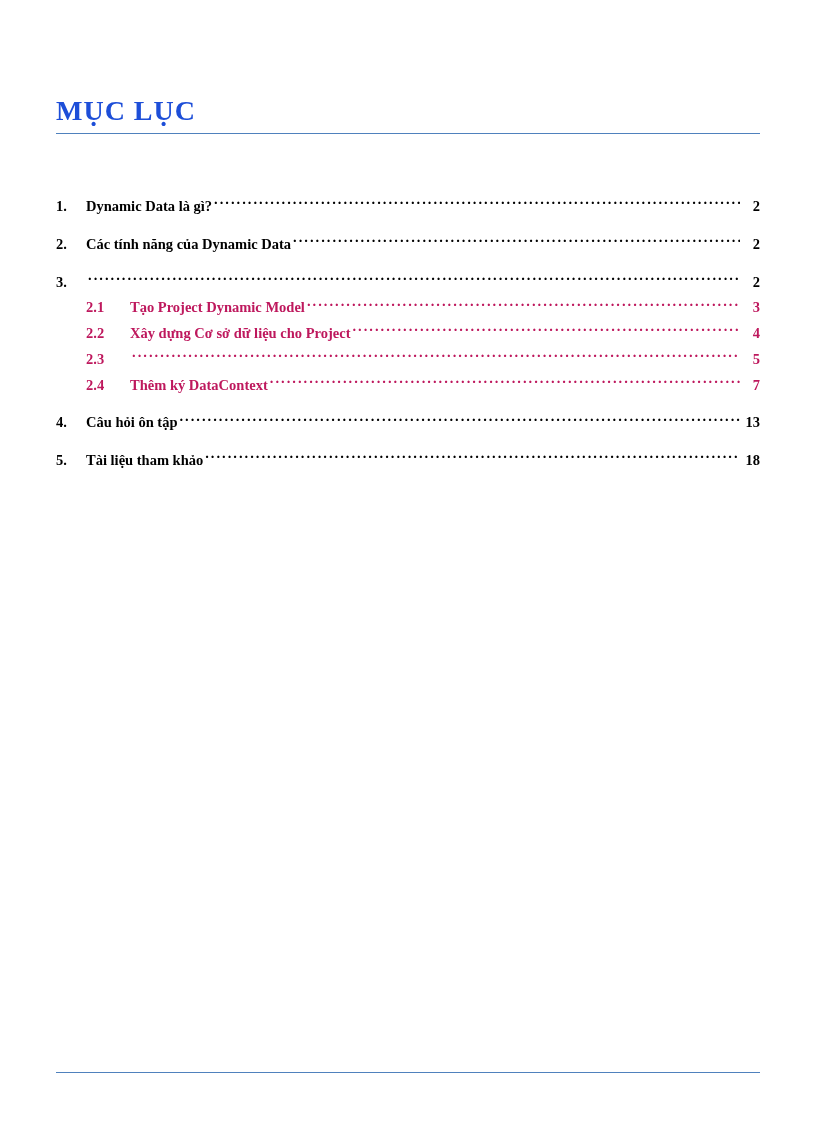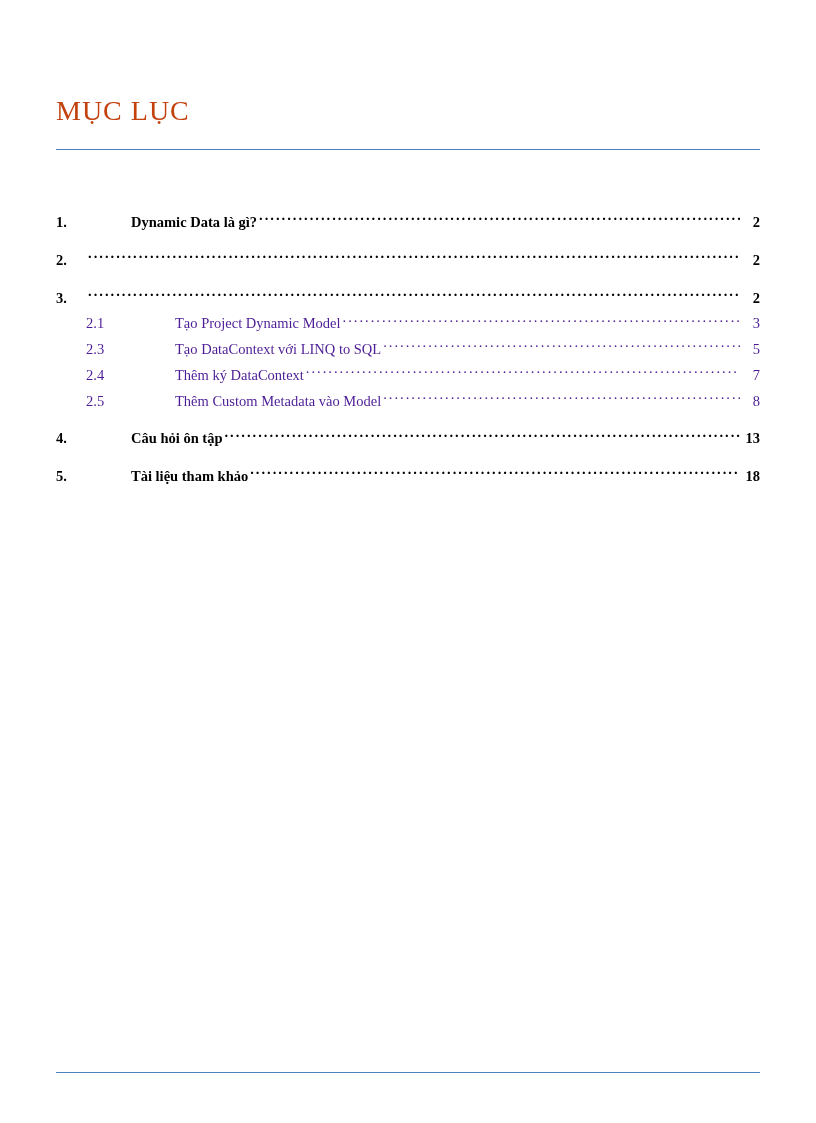--- a/index.html
+++ b/index.html
@@ -9,25 +9,25 @@
     }
     body {
       width: 816px;
       height: 1123px;
       background: #fff;
       font-family: "Times New Roman", Times, serif;
       position: relative;
       padding: 95px 56px 60px 56px;
     }
     .title {
-      color: #c2410c;
+      color: #1d4ed8;
       font-size: 28px;
-      font-weight: normal;
+      font-weight: bold;
       letter-spacing: 1px;
-      margin-bottom: 22px;
+      margin-bottom: 6px;
     }
     .title-underline {
       border-bottom: 1.5px solid #4f81bd;
       margin-bottom: 62px;
     }
     .toc {
       font-size: 14.5px;
       line-height: 1.5;
     }
     .toc-row {
@@ -43,34 +43,33 @@
     }
     .toc-l1:first-child {
       margin-top: 0;
     }
     .toc-l1 .num {
       display: inline-block;
       width: 30px;
       flex-shrink: 0;
     }
     .toc-l2 {
-      font-weight: normal;
-      color: #4c1d95;
+      font-weight: bold;
+      color: #be185d;
       margin-top: 4px;
       margin-bottom: 4px;
       padding-left: 30px;
     }
     .toc-l2 .num {
       display: inline-block;
       width: 44px;
       flex-shrink: 0;
     }
     .toc-text {
       flex-shrink: 0;
-      margin-left: 45px;
     }
     .leader {
       flex: 1 1 auto;
       overflow: hidden;
       position: relative;
       height: 1em;
       margin: 0 2px;
     }
     .leader::after {
       content: "....................................................................................................................................................................................................................................................";
@@ -103,58 +102,58 @@
 
   <div class="toc-row toc-l1">
     <span class="num">1.</span>
     <span class="toc-text">Dynamic Data là gì? </span>
     <span class="leader"></span>
     <span class="toc-page">2</span>
   </div>
 
   <div class="toc-row toc-l1">
     <span class="num">2.</span>
+    <span class="toc-text">Các tính năng của Dynamic Data</span>
     <span class="leader"></span>
     <span class="toc-page">2</span>
   </div>
 
   <div class="toc-row toc-l1">
     <span class="num">3.</span>
     <span class="leader"></span>
     <span class="toc-page">2</span>
   </div>
 
   <div class="toc-row toc-l2">
     <span class="num">2.1</span>
     <span class="toc-text">Tạo Project Dynamic Model</span>
     <span class="leader"></span>
     <span class="toc-page">3</span>
   </div>
 
+  <div class="toc-row toc-l2">
+    <span class="num">2.2</span>
+    <span class="toc-text">Xây dựng Cơ sở dữ liệu cho Project</span>
+    <span class="leader"></span>
+    <span class="toc-page">4</span>
+  </div>
 
   <div class="toc-row toc-l2">
     <span class="num">2.3</span>
-    <span class="toc-text">Tạo DataContext với LINQ to SQL</span>
     <span class="leader"></span>
     <span class="toc-page">5</span>
   </div>
 
   <div class="toc-row toc-l2">
     <span class="num">2.4</span>
     <span class="toc-text">Thêm ký DataContext</span>
     <span class="leader"></span>
     <span class="toc-page">7</span>
   </div>
 
-  <div class="toc-row toc-l2">
-    <span class="num">2.5</span>
-    <span class="toc-text">Thêm Custom Metadata vào Model</span>
-    <span class="leader"></span>
-    <span class="toc-page">8</span>
-  </div>
 
   <div class="toc-row toc-l1">
     <span class="num">4.</span>
     <span class="toc-text">Câu hỏi ôn tập</span>
     <span class="leader"></span>
     <span class="toc-page">13</span>
   </div>
 
   <div class="toc-row toc-l1">
     <span class="num">5.</span>

